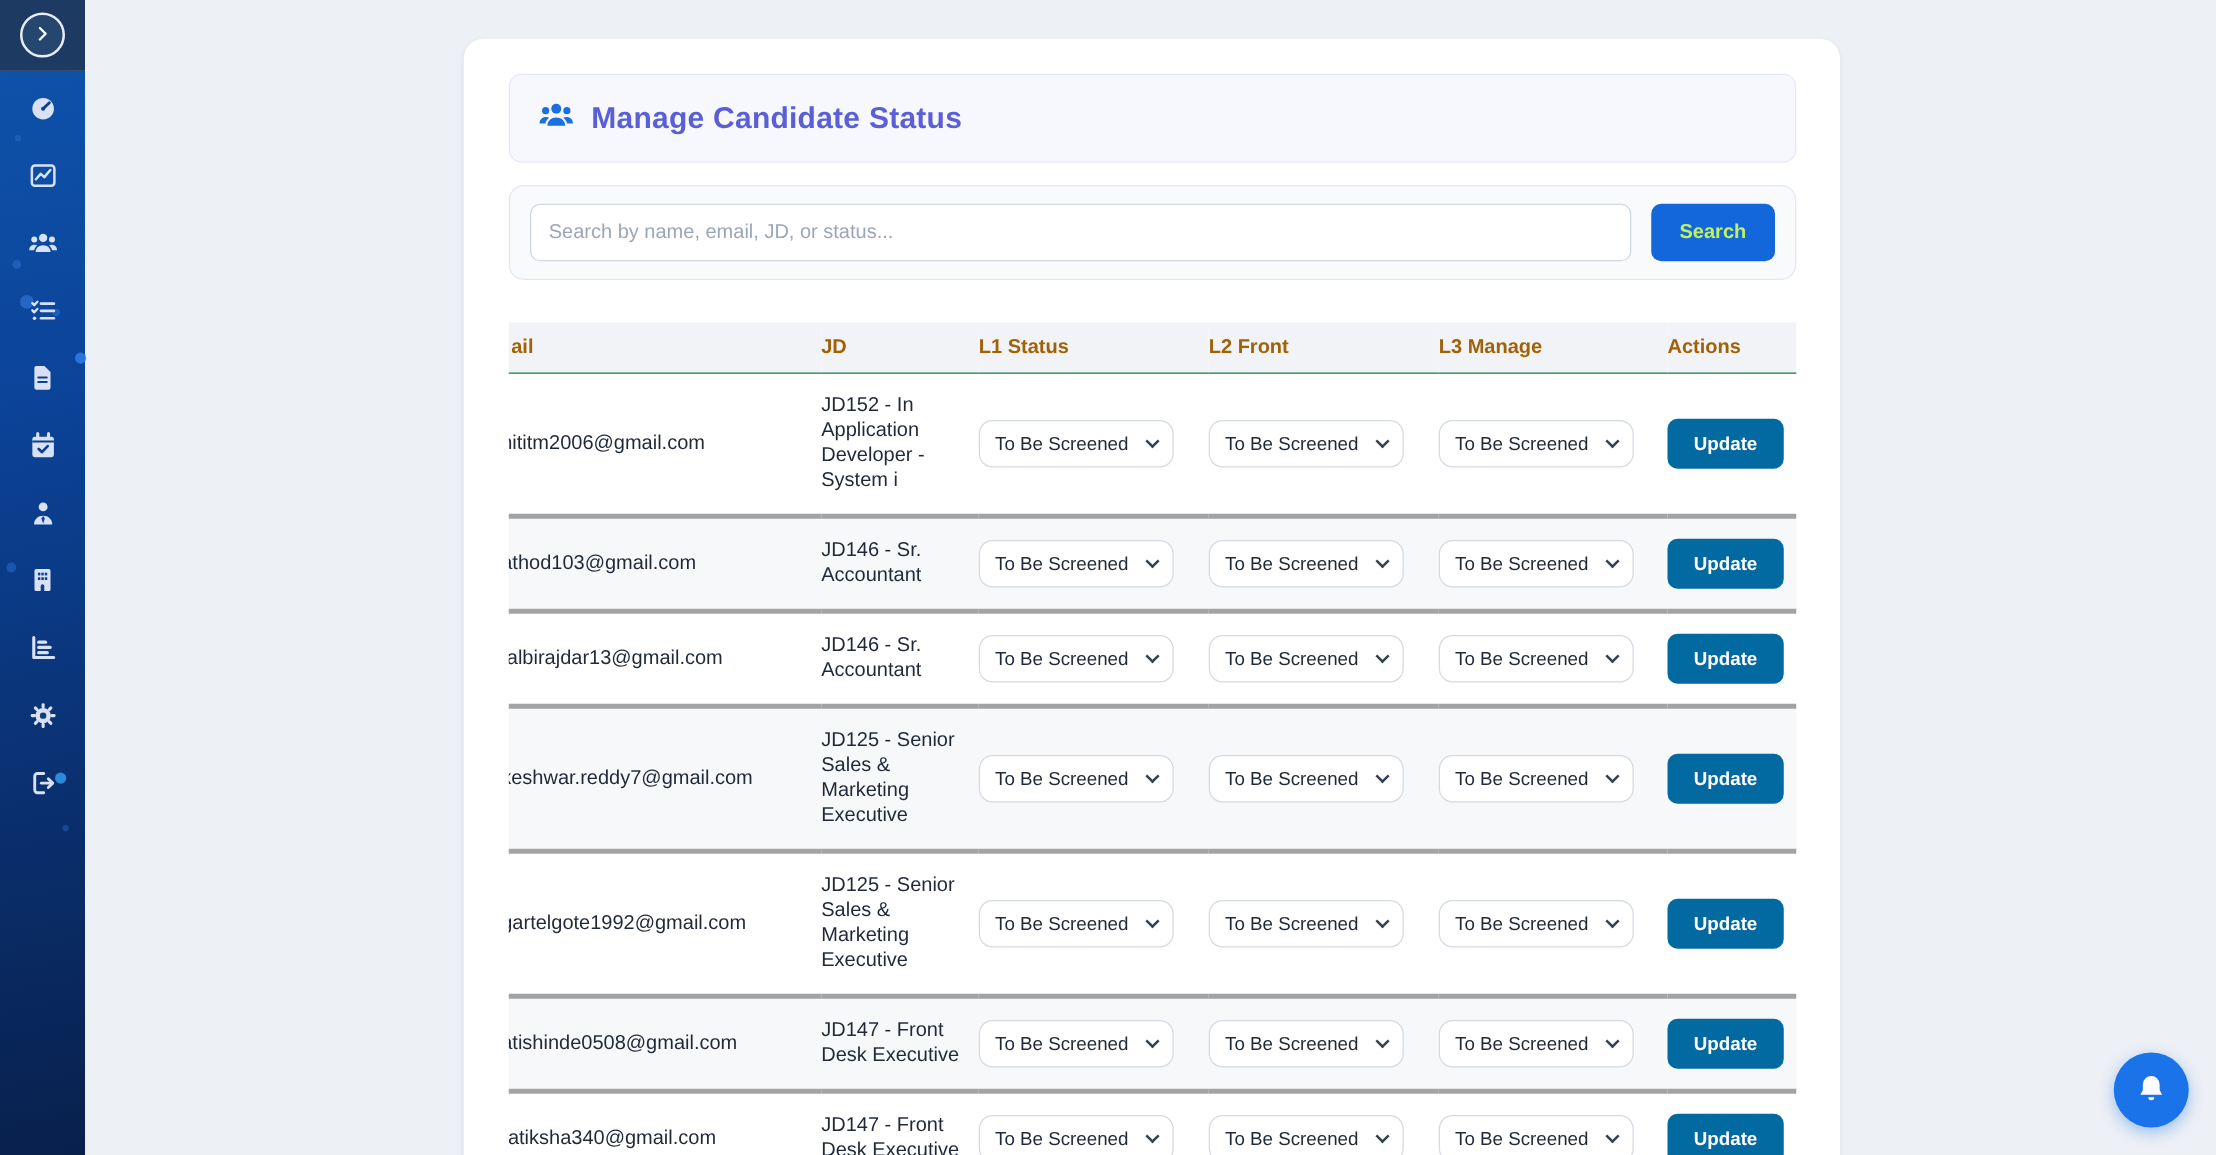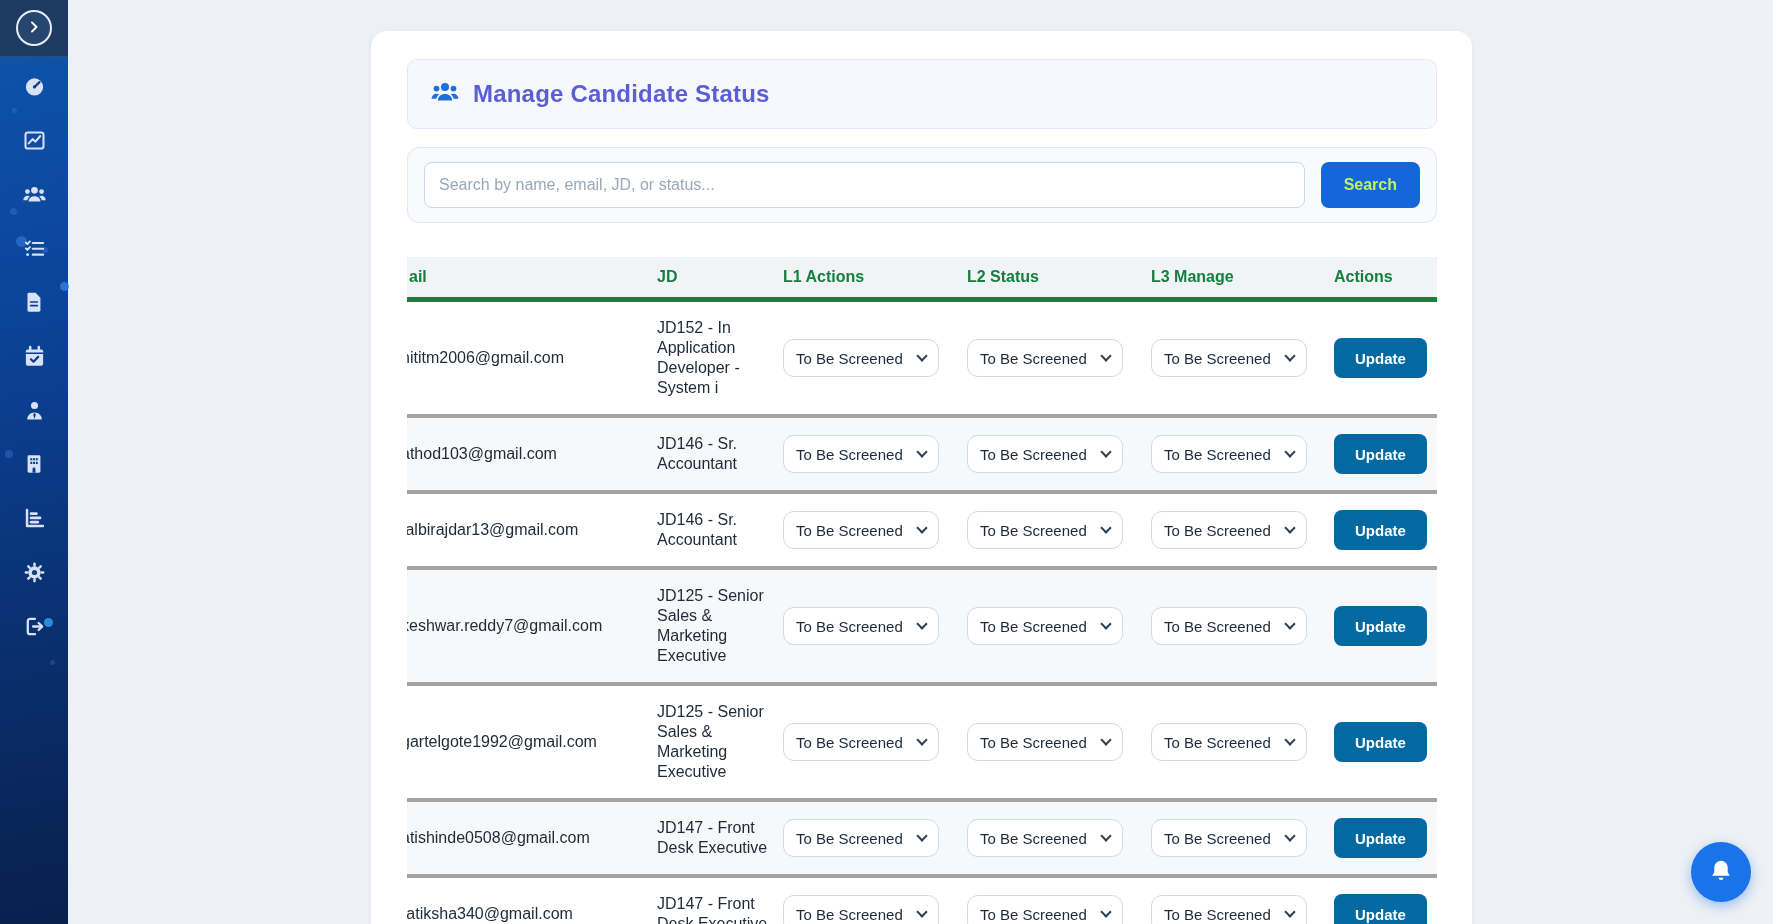--- a/index.html
+++ b/index.html
@@ -39,22 +39,22 @@
     padding:14px 16px; display:flex; align-items:center; gap:16px; }
   .search-input { flex:1; height:46px; border:1px solid #cfd7e3; border-radius:8px; background:#fff;
     padding:0 14px; font-size:16px; color:#737373; font-family:"Liberation Sans", sans-serif; outline:none; }
   .search-input::placeholder { color:#9aa7b8; }
   .search-btn { height:46px; padding:0 23px; background:#1466db; color:#bef264; border:none; border-radius:8px;
     font-size:16px; font-weight:bold; font-family:"Liberation Sans", sans-serif; cursor:pointer; }
 
   
   table.status-table { margin-top:34px; width:1030px; border-collapse:collapse; table-layout:fixed; }
   col.c-email{width:250px;} col.c-jd{width:126px;} col.c-l1{width:184px;} col.c-l2{width:184px;} col.c-l3{width:183px;} col.c-act{width:103px;}
-  thead th { background:#f1f3f6; color:#15803d; font-size:16px; font-weight:bold; text-align:left;
-    padding:11px 10px 11px 0; border-bottom:5px solid #15803d; }
+  thead th { background:#f1f3f6; color:#a16207; font-size:16px; font-weight:bold; text-align:left;
+    padding:11px 10px 11px 0; border-bottom:1px solid #15803d; }
   thead th:first-child { padding-left:2px; }
   tbody td { padding:16px 10px 16px 0; vertical-align:middle; font-size:16px; color:#1f2937;
     border-bottom:4px solid #a3a3a3; line-height:20px; }
   tbody tr:nth-child(even) { background:#f7f8fa; }
   td.cell-email { overflow:hidden; white-space:nowrap; }
   td.cell-email span { display:inline-block; margin-left:-6px; }
   td.cell-jd { padding-right:14px; }
 
   .sel-wrap { position:relative; display:inline-block; }
   .status-select { width:156px; height:38px; border:1px solid #d4dae4; border-radius:11px; background:#fff;
@@ -247,22 +247,22 @@
           <col class="c-jd">
           <col class="c-l1">
           <col class="c-l2">
           <col class="c-l3">
           <col class="c-act">
       </colgroup>
       <thead>
         <tr>
           <th>ail</th>
           <th>JD</th>
-          <th>L1 Actions</th>
-          <th>L2 Status</th>
+          <th>L1 Status</th>
+          <th>L2 Front</th>
           <th>L3 Manage</th>
           <th>Actions</th>
         </tr>
       </thead>
       <tbody>
         <tr>
           <td class="cell-email"><span>nititm2006@gmail.com</span></td>
           <td class="cell-jd">JD152 - In Application Developer - System i</td>
           <td><span class="sel-wrap"><select class="status-select"><option>To Be Screened</option></select><span class="sel-chev"></span></span></td>
           <td><span class="sel-wrap"><select class="status-select"><option>To Be Screened</option></select><span class="sel-chev"></span></span></td>

